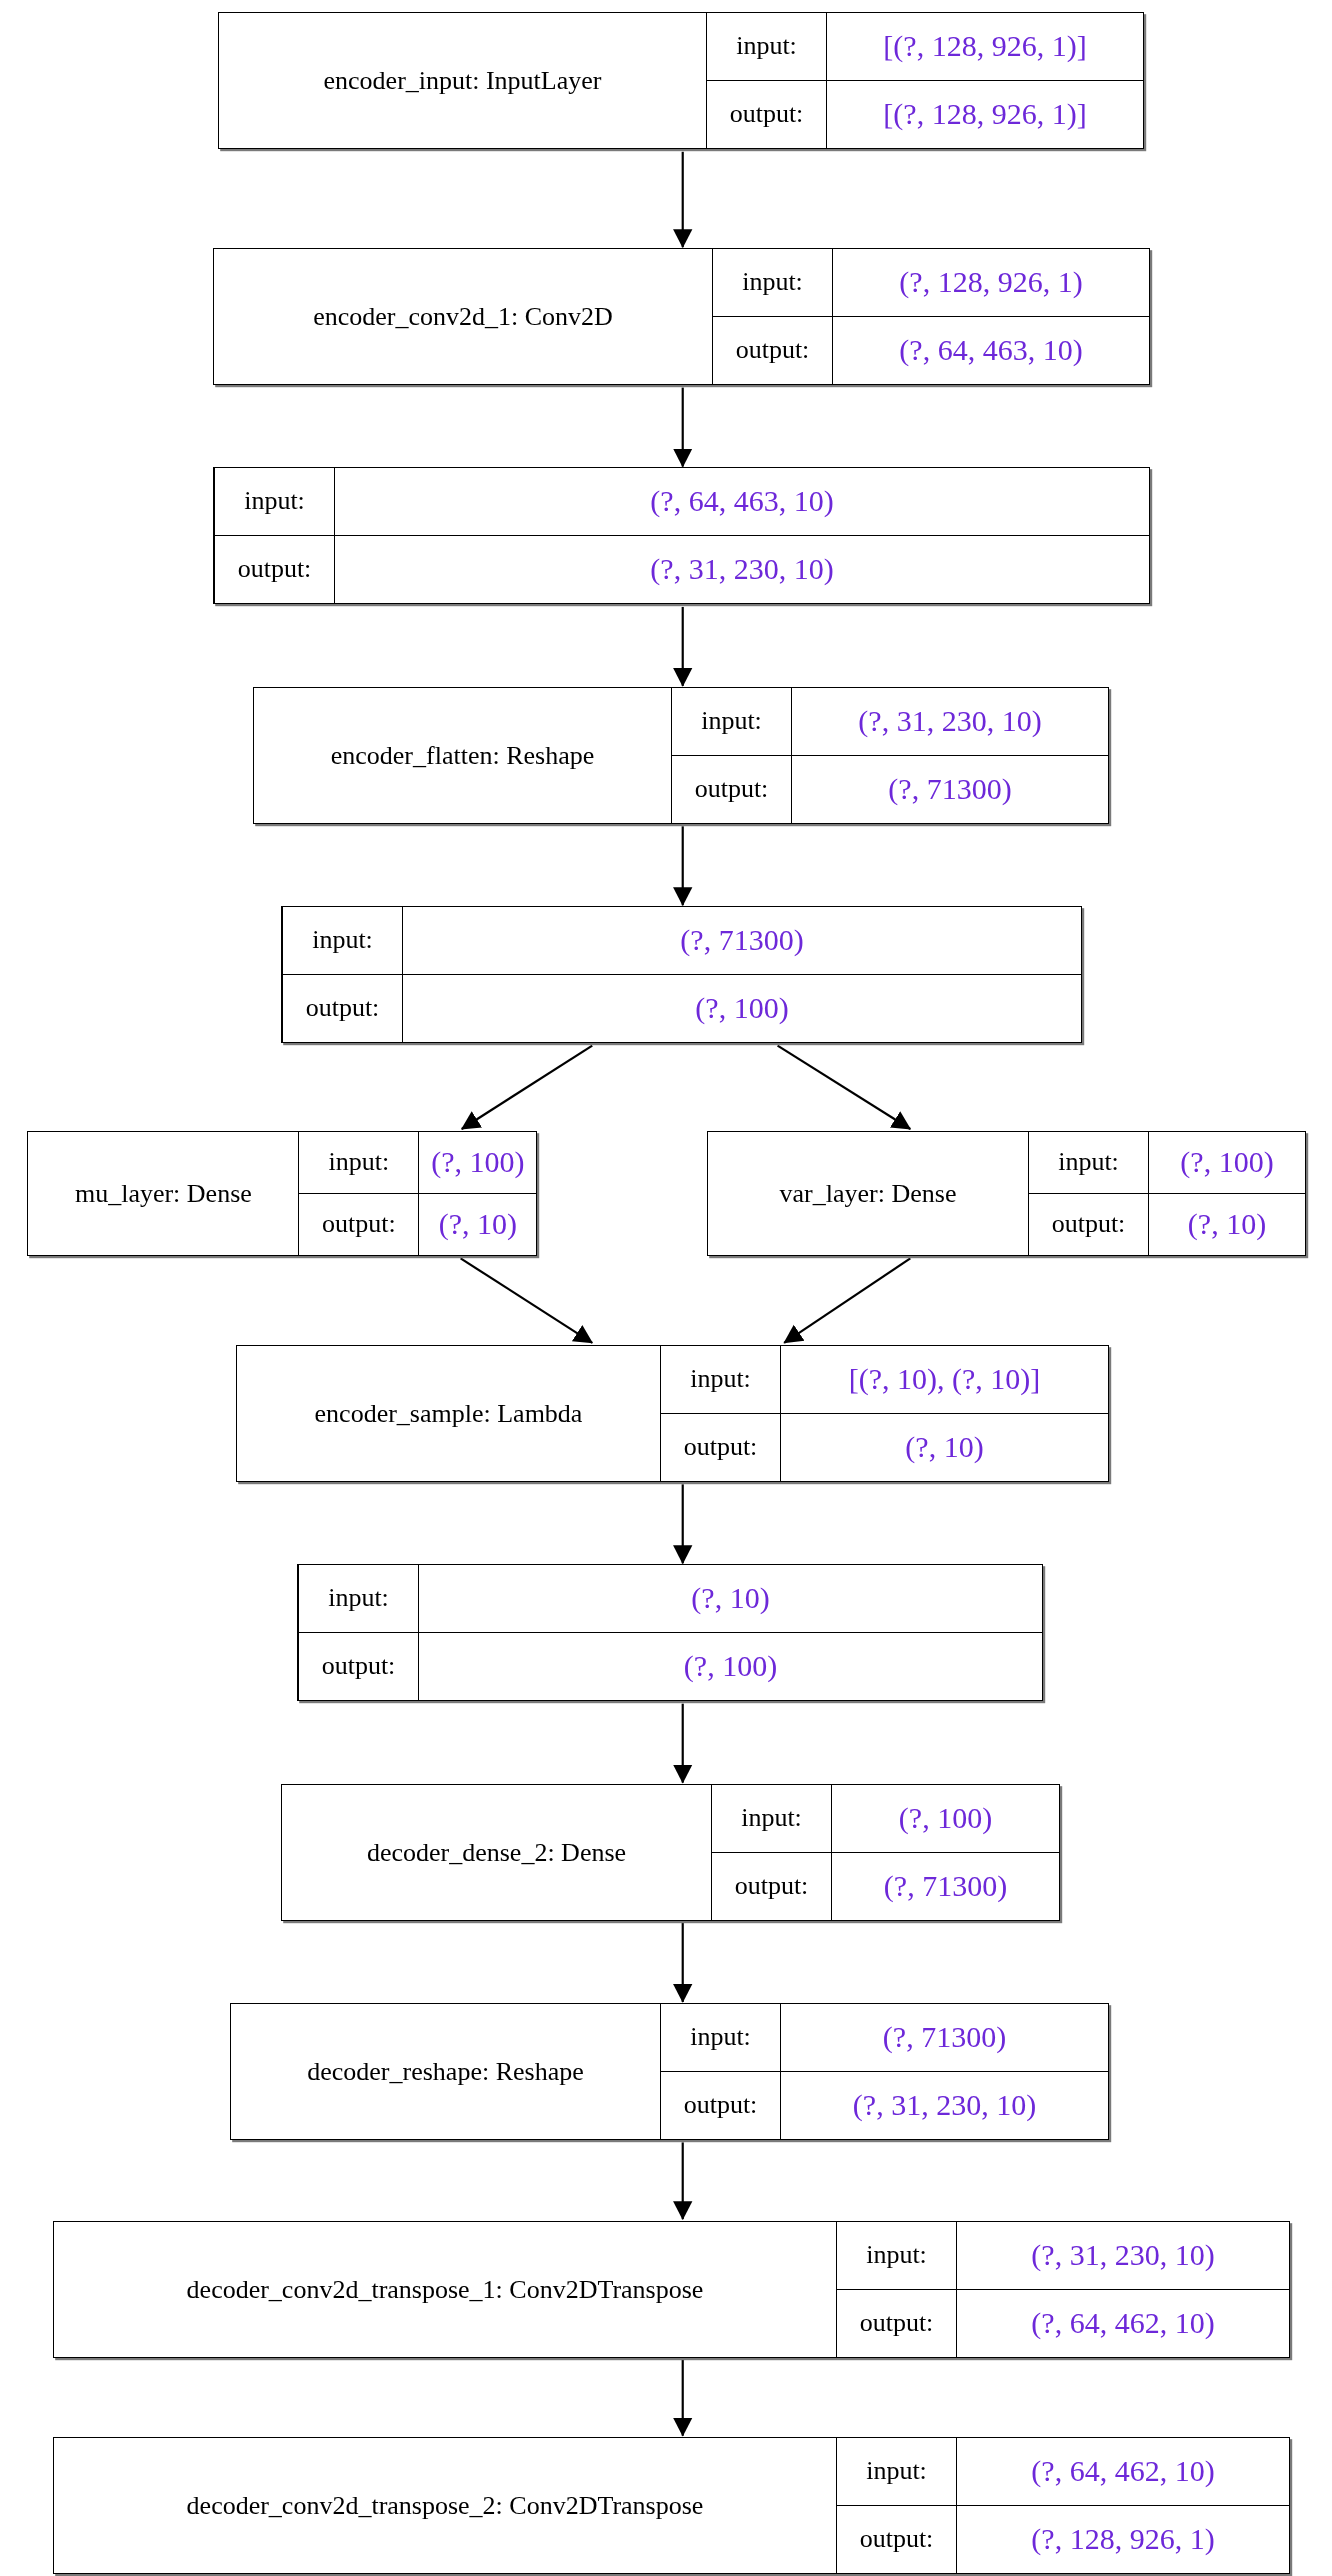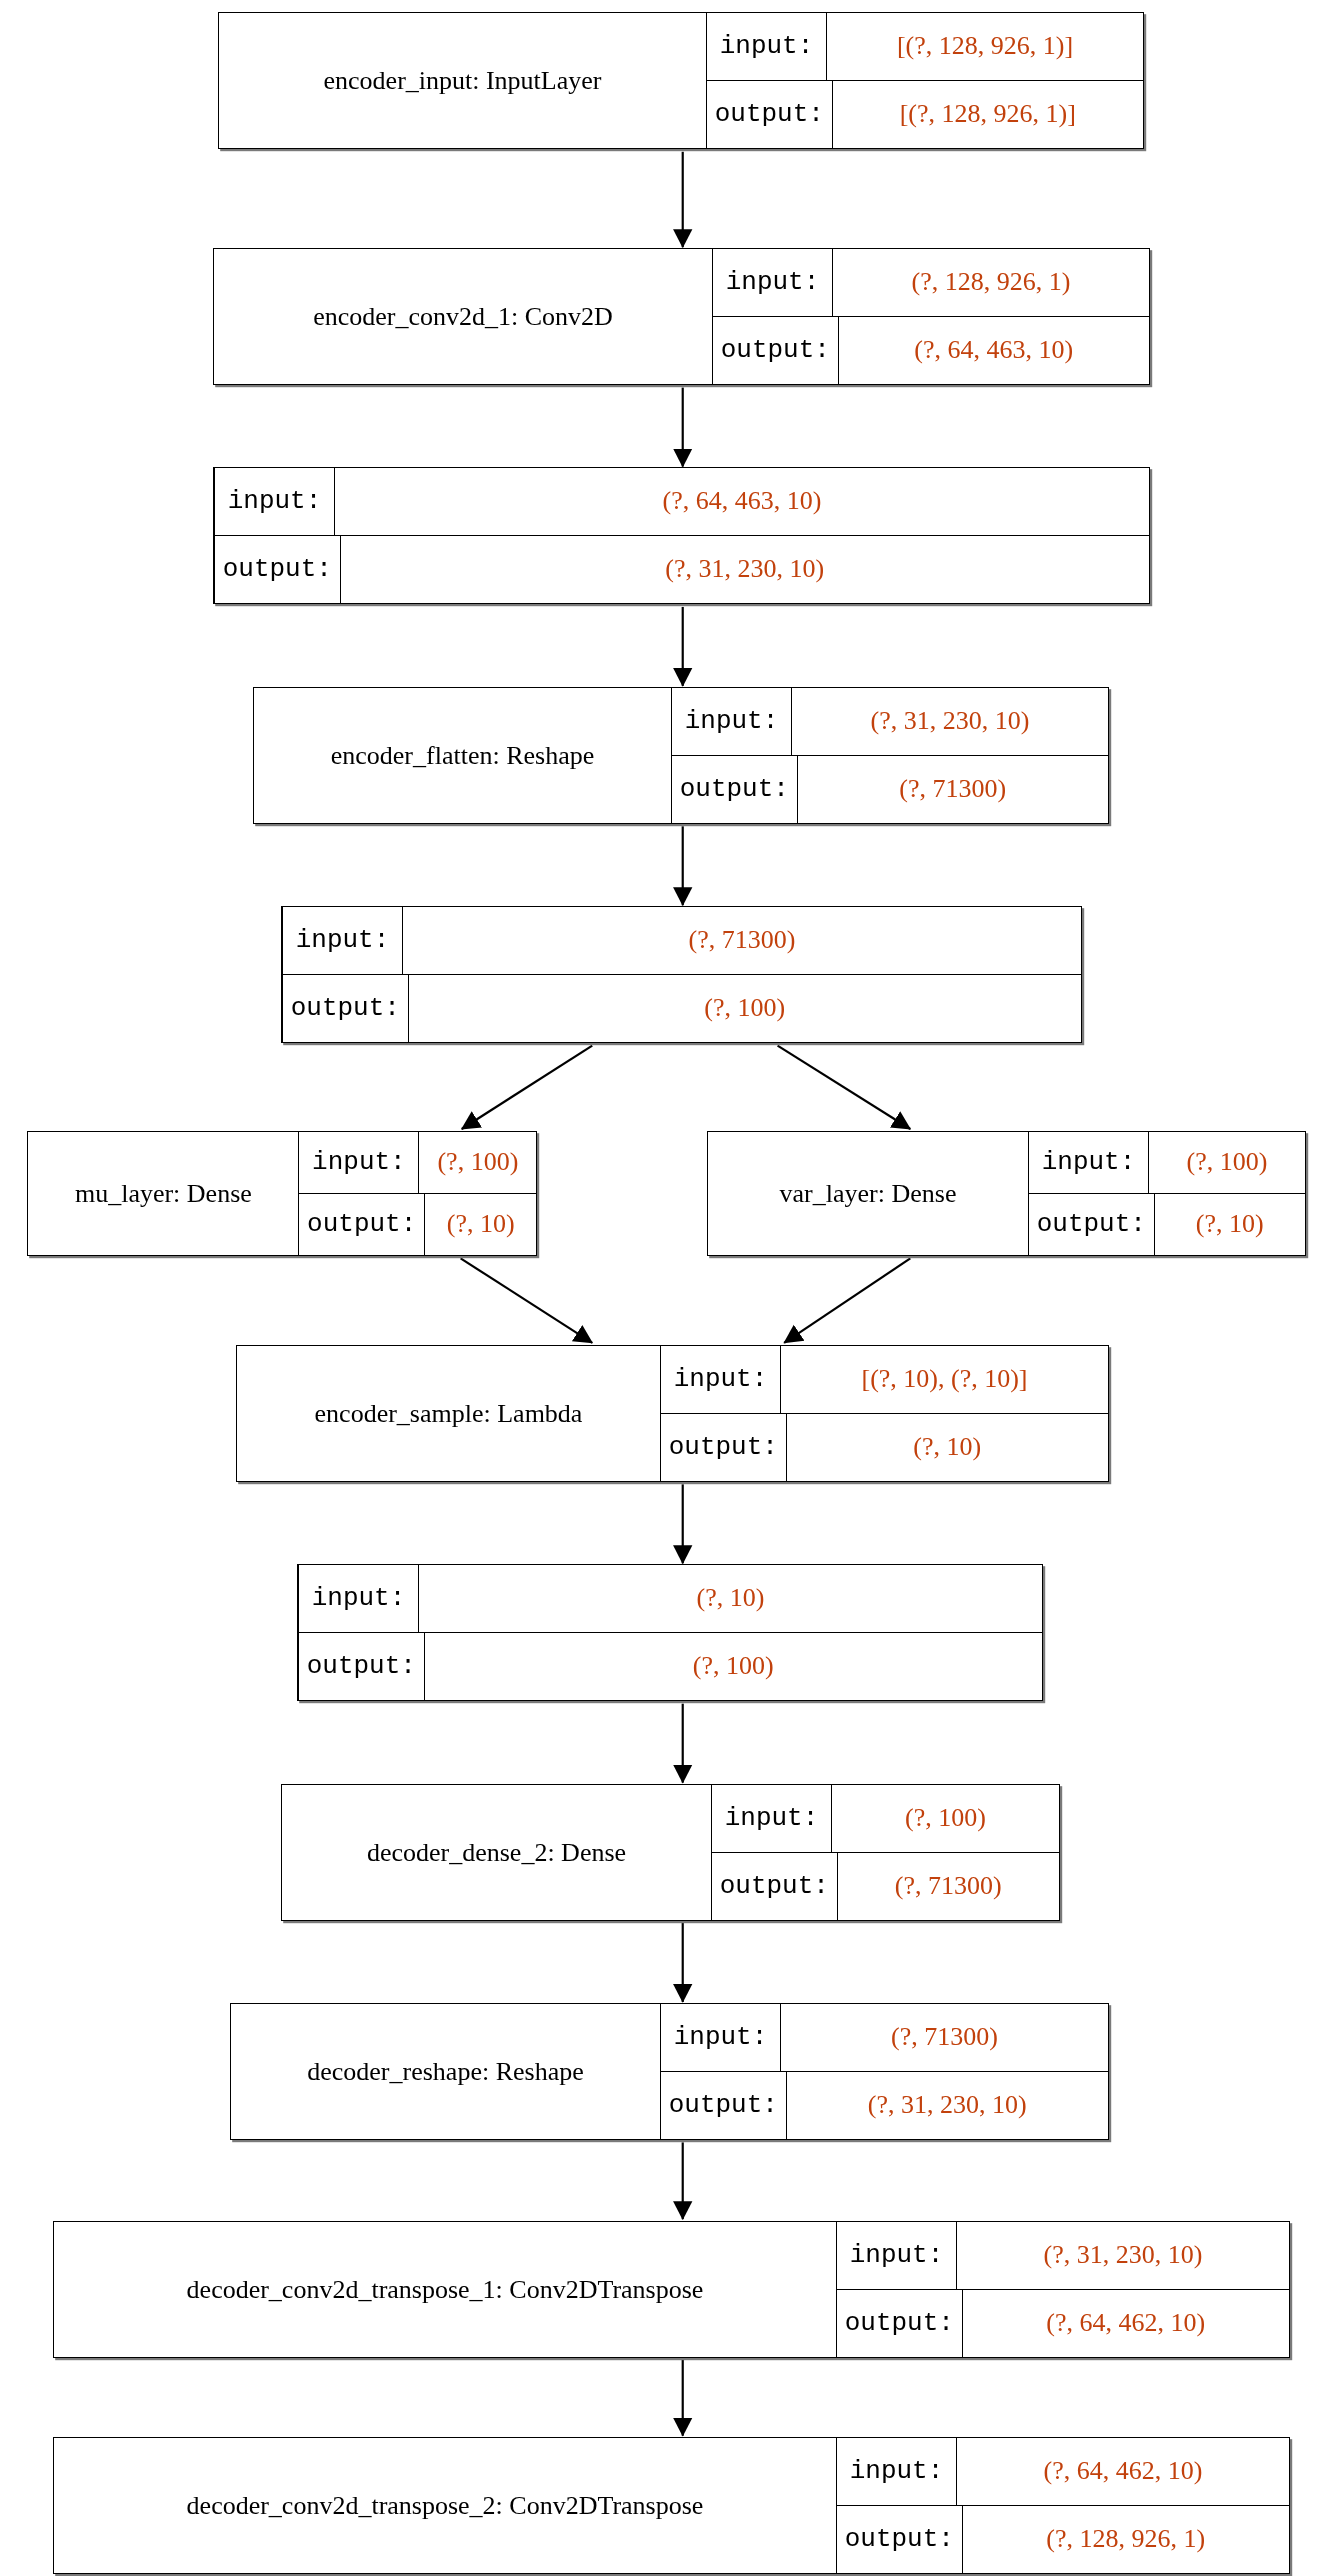--- a/index.html
+++ b/index.html
@@ -59,29 +59,28 @@
     box-sizing: border-box;
     display: flex;
     align-items: center;
     justify-content: center;
     border-right: 1.6px solid #000000;
     font-size: 26px;
     color: #000000;
     white-space: nowrap;
     padding: 0 7.7px;
     flex: 0 0 auto;
-    font-family: Liberation Mono, monospace;
   }
   .io-val {
     box-sizing: border-box;
     display: flex;
     align-items: center;
     justify-content: center;
-    font-size: 26px;
-    color: #c2410c;
+    font-size: 30px;
+    color: #6d28d9;
     white-space: nowrap;
     padding: 0 7.7px;
     flex: 1 1 auto;
   }
 
   
   #edges {
     position: absolute;
     left: 0;
     top: 0;

